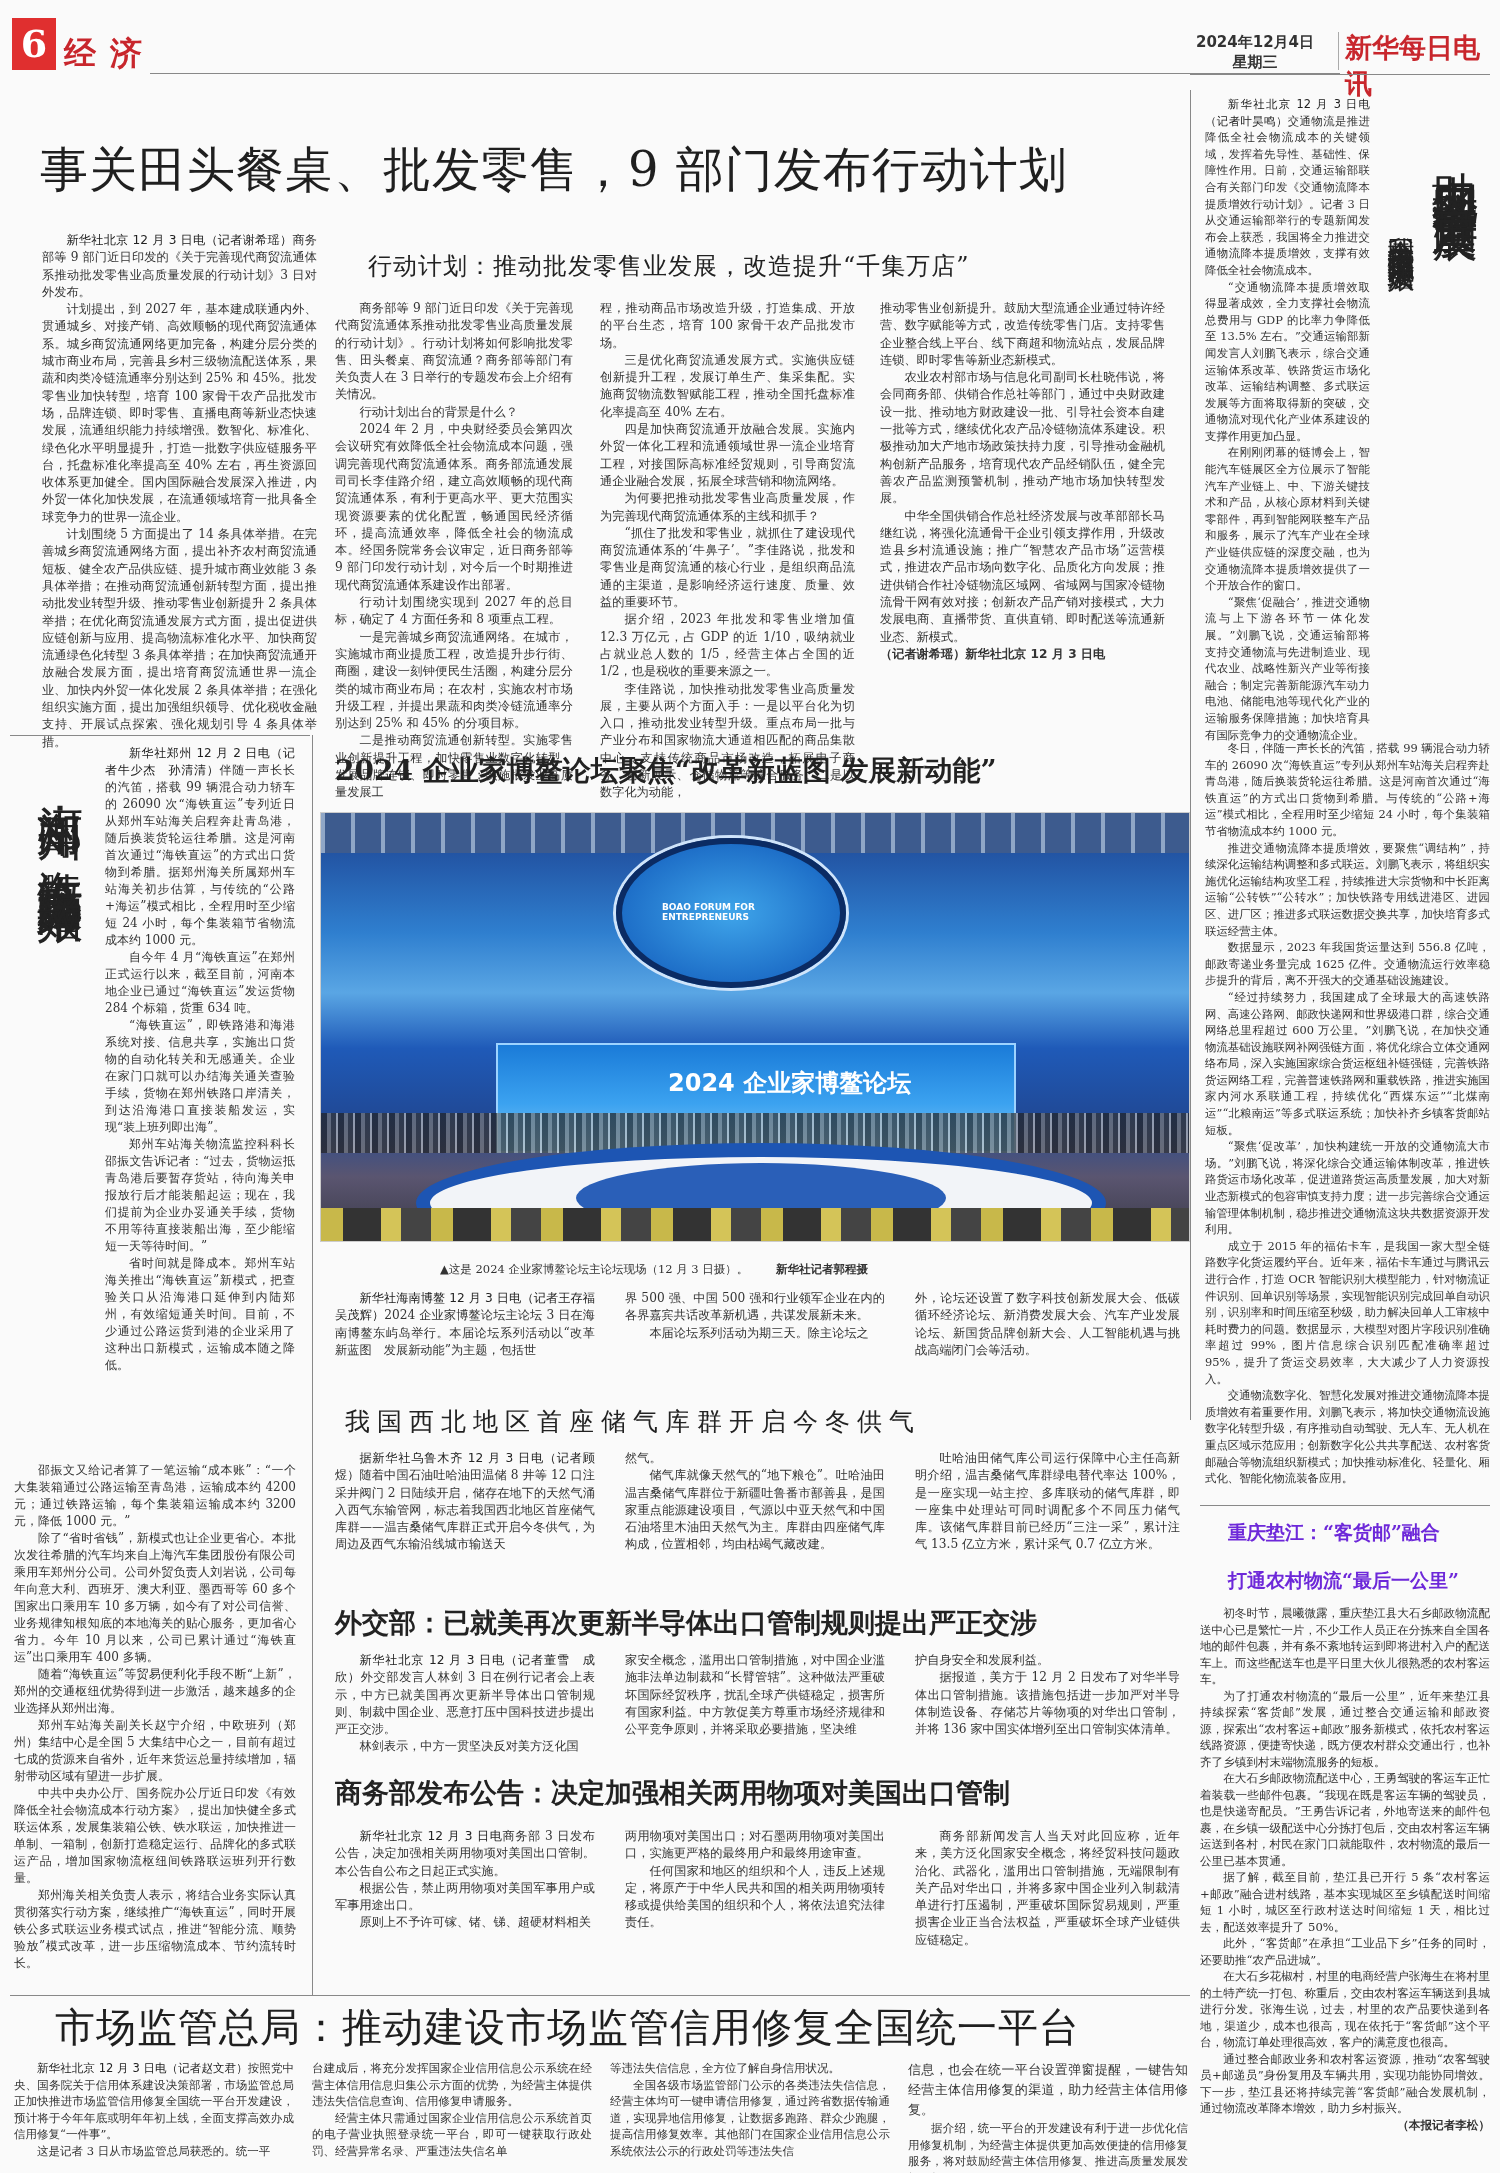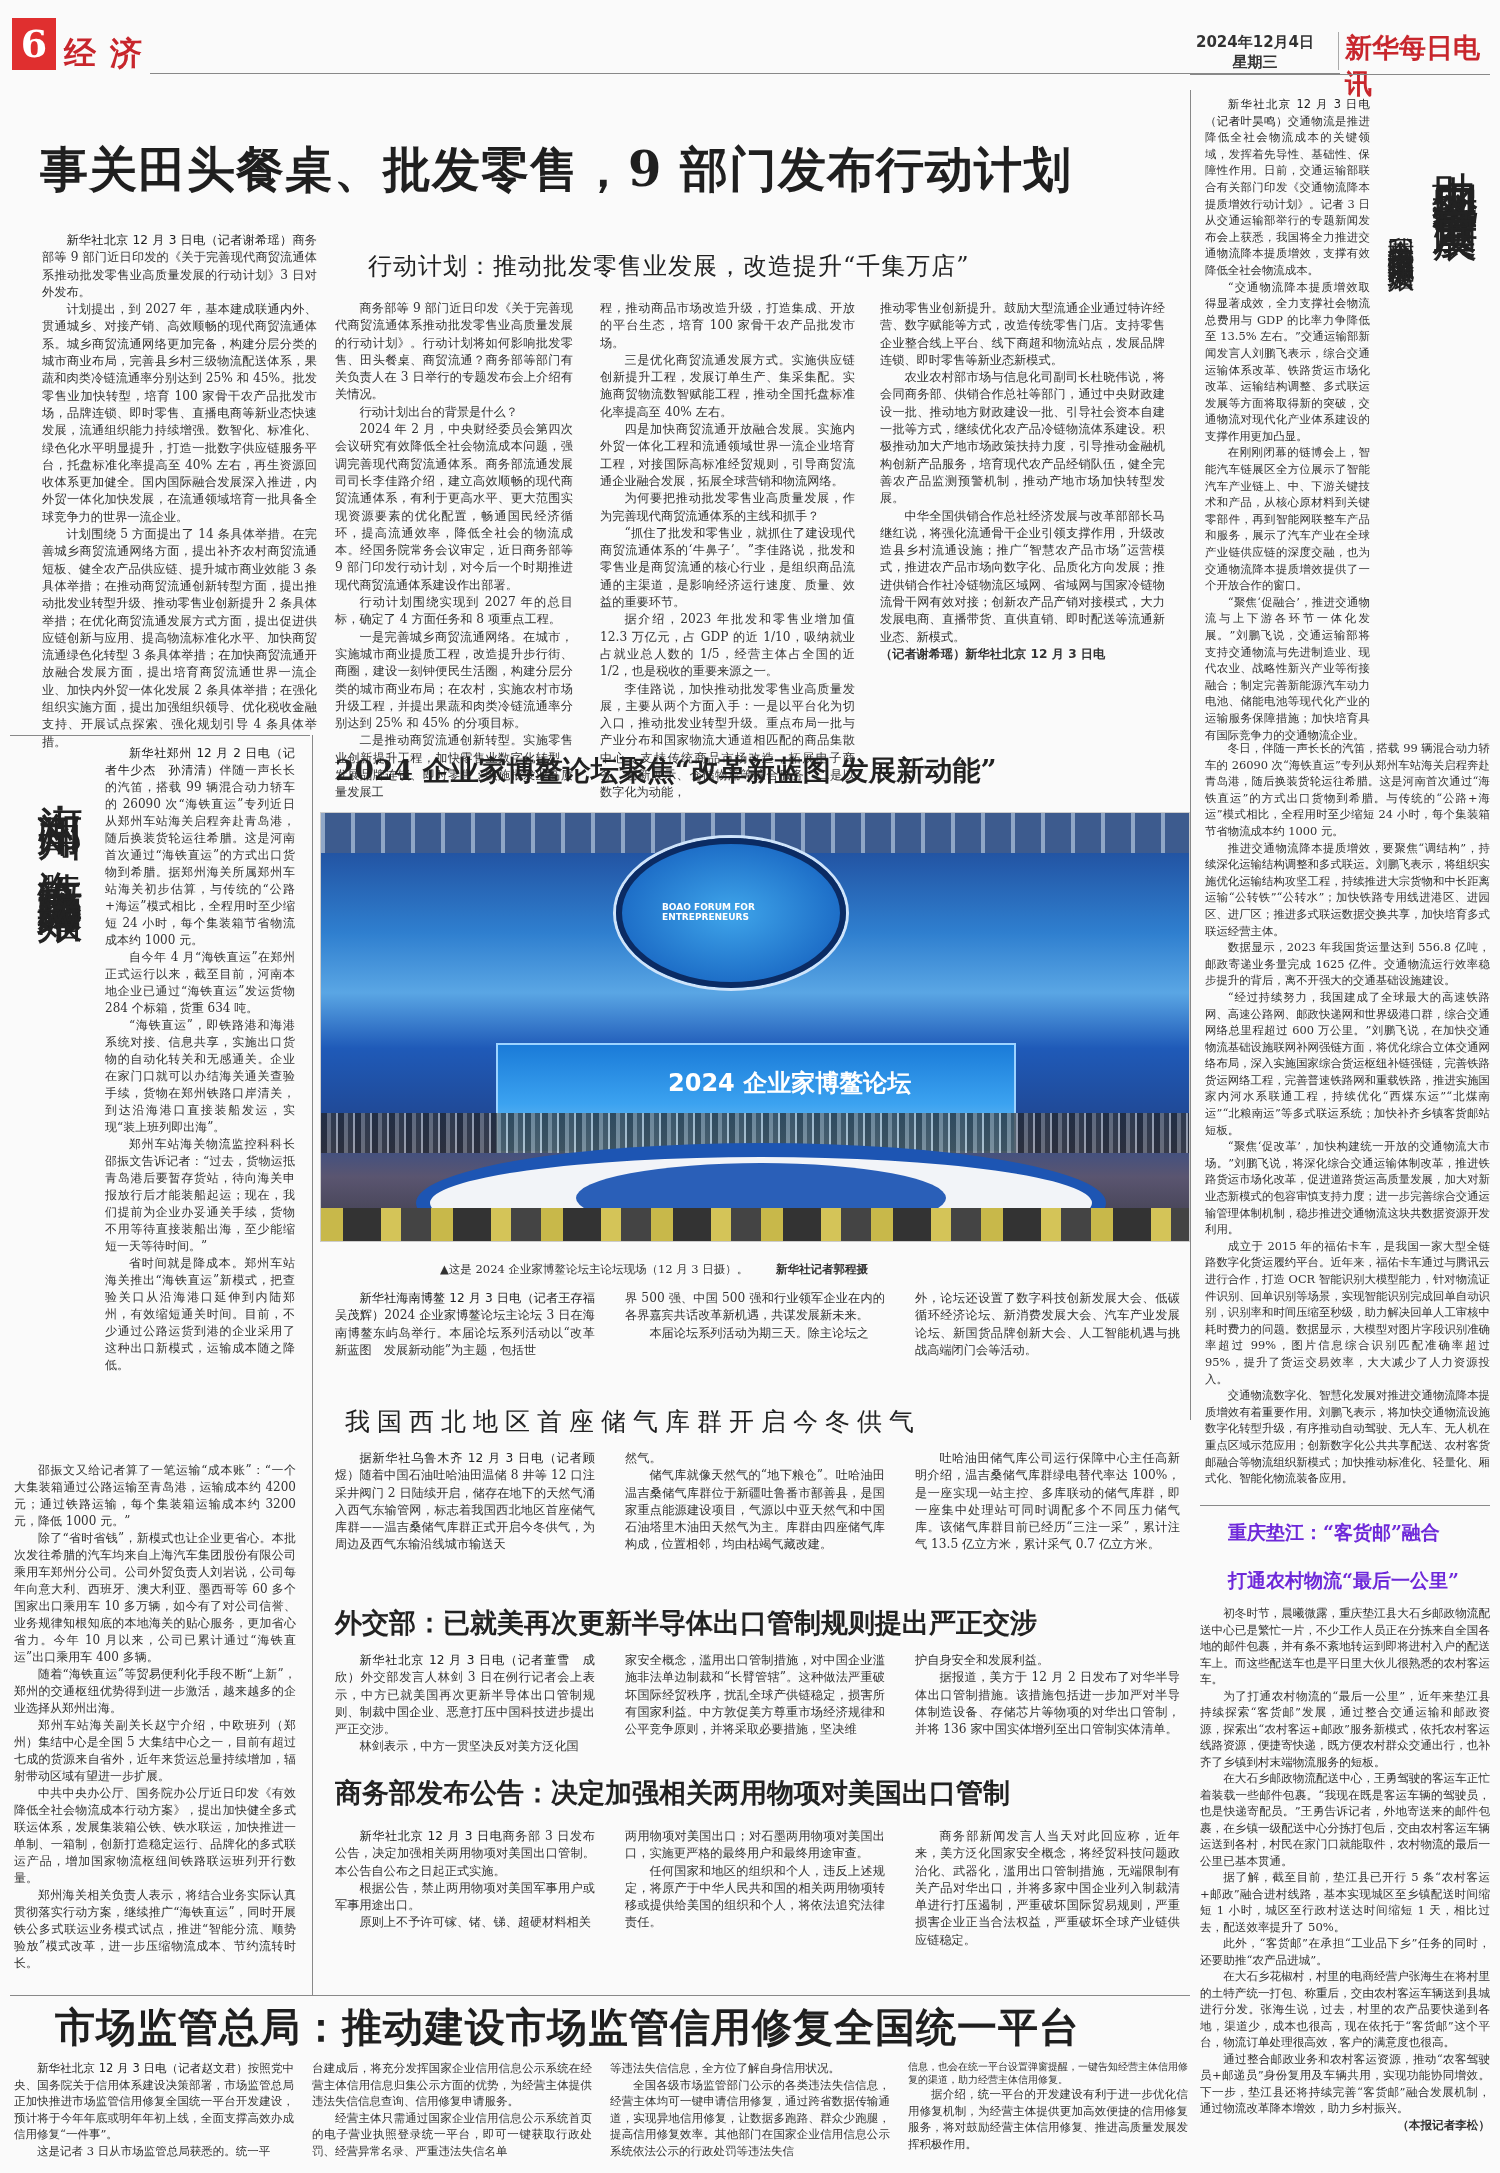--- a/index.html
+++ b/index.html
@@ -8,21 +8,21 @@
 .p{font-size:12.2px;line-height:17.3px;text-align:justify;color:#333;text-indent:2em;white-space:normal}
 .p.noind{text-indent:0}
 .lead{font-family:"DejaVu Sans",sans-serif;font-weight:normal;color:#222}
 .col p{margin:0}
 .hline{position:absolute;height:1px;background:#888}
 .vt{writing-mode:vertical-rl;font-family:"DejaVu Serif",serif;color:#222}
 .page-num{left:12px;top:18px;width:44px;height:52px;background:#e02f2f;color:#fff;font-family:"DejaVu Serif",serif;font-weight:bold;font-size:38px;text-align:center;line-height:52px}
 .section{left:64px;top:32px;font-size:32px;color:#c8262c;font-weight:bold;letter-spacing:14px;font-family:"DejaVu Serif",serif}
 .date{left:1180px;top:32px;font-family:"DejaVu Sans",sans-serif;font-weight:bold;font-size:15px;text-align:center;width:150px;line-height:20px;color:#333}
 .brand{left:1345px;top:30px;font-size:27px;color:#c8262c;font-family:"DejaVu Serif",serif;font-weight:bold;}
-h1.big{font-family:"DejaVu Serif",serif;font-weight:bold;color:#1f1f1f;font-size:47px;letter-spacing:1px}
+h1.big{font-family:"DejaVu Serif",serif;font-weight:normal;color:#1f1f1f;font-size:47px;letter-spacing:1px}
 h2.sub{font-family:"DejaVu Serif",serif;font-weight:normal;color:#222}
 .photo{left:320px;top:812px;width:870px;height:430px;background:linear-gradient(180deg,#1c3f8e 0%,#2f7fcf 28%,#5aa6e4 42%,#1f5ab8 55%,#204a98 70%,#5a5570 85%,#3a3a48 100%);overflow:hidden;border:1px solid #ccc}
 .photo .ellipse{position:absolute;left:295px;top:25px;width:230px;height:150px;border-radius:50%;background:radial-gradient(ellipse at center,#3fa5ea 0%,#1e6fc8 70%,#0d3e8a 100%);border:6px solid #0b2b63;box-shadow:0 0 0 3px #cfe4fa}
 .photo .screen{position:absolute;left:175px;top:230px;width:520px;height:110px;background:linear-gradient(180deg,#1a7bd8,#3ba2f0 55%,#7fc7f7);border:2px solid #9dd3ff}
 .photo .screen span{position:absolute;left:170px;top:22px;color:#fff;font-family:"DejaVu Sans",sans-serif;font-weight:bold;font-size:24px}
 .photo .table{position:absolute;left:95px;top:330px;width:690px;height:120px;border-radius:50%;background:#f2f4f8;border:14px solid #1d55b3}
 .photo .inner{position:absolute;left:255px;top:350px;width:370px;height:70px;border-radius:50%;background:#2a5fb8}
 .photo .crowd{position:absolute;left:0;top:300px;width:870px;height:40px;background:repeating-linear-gradient(90deg,#222 0 6px,#777 6px 10px,#333 10px 15px,#bbb 15px 17px);opacity:.7}
 .photo .chairs{position:absolute;left:0;top:395px;width:870px;height:40px;background:repeating-linear-gradient(90deg,#c8b84a 0 22px,#333 22px 60px,#d4c458 60px 80px,#444 80px 110px)}
 .photo .lights{position:absolute;left:0;top:0;width:870px;height:40px;background:repeating-linear-gradient(90deg,#8fa6c6 0 4px,#3d5b8e 4px 30px)}
@@ -208,15 +208,15 @@
 </div>
 <div class="abs col" style="left:312px;top:2060px;width:280px">
   <p class="p noind" style="font-size:11.5px;line-height:16.5px">台建成后，将充分发挥国家企业信用信息公示系统在经营主体信用信息归集公示方面的优势，为经营主体提供违法失信信息查询、信用修复申请服务。</p>
   <p class="p" style="font-size:11.5px;line-height:16.5px">经营主体只需通过国家企业信用信息公示系统首页的电子营业执照登录统一平台，即可一键获取行政处罚、经营异常名录、严重违法失信名单</p>
 </div>
 <div class="abs col" style="left:610px;top:2060px;width:280px">
   <p class="p noind" style="font-size:11.5px;line-height:16.5px">等违法失信信息，全方位了解自身信用状况。</p>
   <p class="p" style="font-size:11.5px;line-height:16.5px">全国各级市场监管部门公示的各类违法失信信息，经营主体均可一键申请信用修复，通过跨省数据传输通道，实现异地信用修复，让数据多跑路、群众少跑腿，提高信用修复效率。其他部门在国家企业信用信息公示系统依法公示的行政处罚等违法失信</p>
 </div>
 <div class="abs col" style="left:908px;top:2060px;width:280px">
-  <p class="p noind" style="font-size:10px;line-height:13px">信息，也会在统一平台设置弹窗提醒，一键告知经营主体信用修复的渠道，助力经营主体信用修复。</p>
+  <p class="p noind" style="font-size:13px;line-height:20px">信息，也会在统一平台设置弹窗提醒，一键告知经营主体信用修复的渠道，助力经营主体信用修复。</p>
   <p class="p" style="font-size:11.5px;line-height:16.5px">据介绍，统一平台的开发建设有利于进一步优化信用修复机制，为经营主体提供更加高效便捷的信用修复服务，将对鼓励经营主体信用修复、推进高质量发展发挥积极作用。</p>
 </div>
 
 </body></html>

